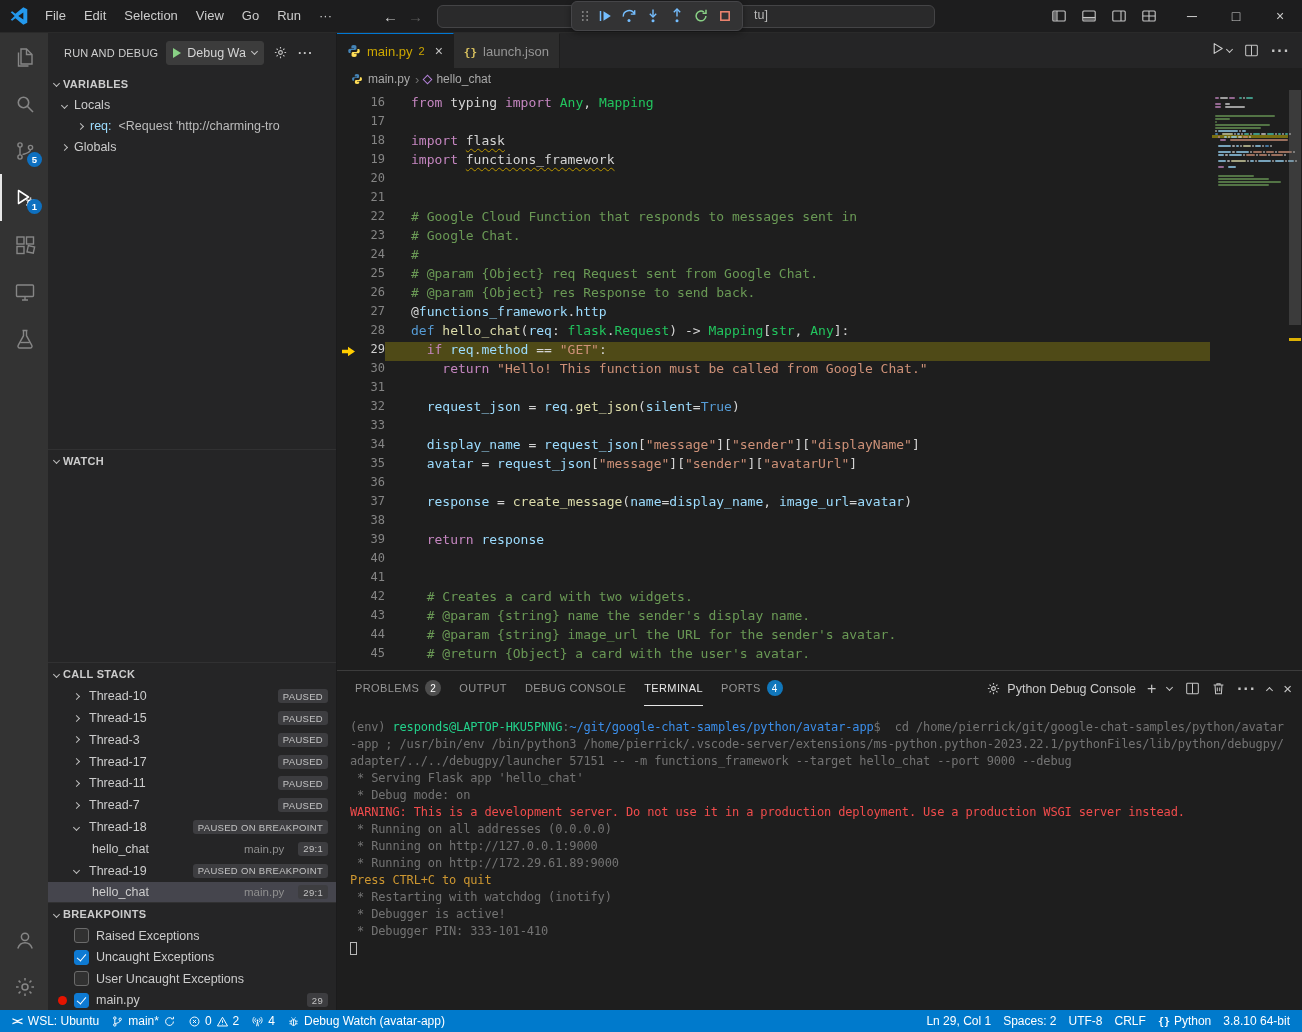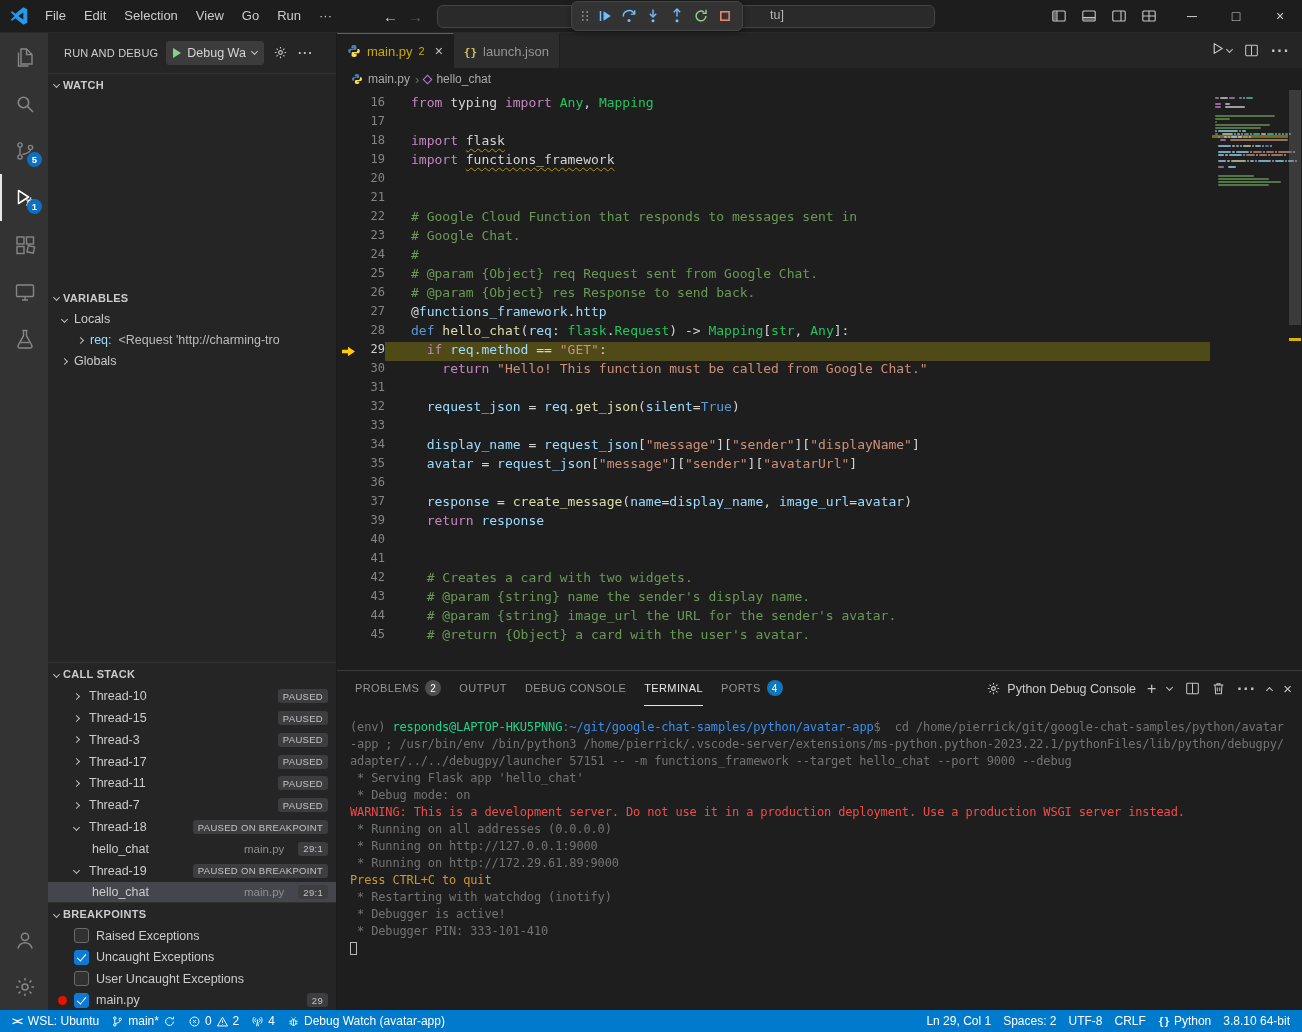--- a/index.html
+++ b/index.html
@@ -10,21 +10,21 @@
   
   .titlebar{flex:0 0 32px;background:#1d1d1e;border-bottom:1px solid #2a2a2a;display:flex;align-items:center;font-size:13px;position:relative}
   .logo{width:18px;height:18px;margin:0 8px 0 10px}
   .logo svg{width:18px;height:18px;display:block}
   .menus{display:flex;align-items:center}
   .menu-item{padding:0 9px;height:24px;line-height:24px;border-radius:4px;color:#cccccc;cursor:default}
   .nav-arrows{display:flex;align-items:center;margin-left:42px;gap:10px;font-size:15px}
   .arr{color:#cccccc}.arr.disabled{color:#5a5a5a}
   .cc-wrap{position:relative;margin-left:14px;height:32px;display:flex;align-items:center}
   .command-center{width:498px;height:23px;background:#2a2a2b;border:1px solid #444446;border-radius:6px;position:relative;color:#b8b8b8;font-size:12.5px}
-  .cc-text{position:absolute;left:332px;top:2px}
+  .cc-text{position:absolute;left:316px;top:2px}
   .debug-toolbar{position:absolute;left:134px;top:1px;height:30px;background:#333334;border:1px solid #454548;border-radius:6px;display:flex;align-items:center;padding:0 6px;gap:2px;box-shadow:0 2px 6px rgba(0,0,0,.4);z-index:5}
   .dtb{width:22px;height:22px;display:flex;align-items:center;justify-content:center;border-radius:4px}
   .dtb svg{width:16px;height:16px;display:block}
   .grip{color:#8b8b8b;width:14px}
   .titlebar-right{margin-left:auto;display:flex;align-items:center}
   .lay-ico{width:30px;height:26px;display:flex;align-items:center;justify-content:center;color:#c5c5c5}
   .lay-ico svg{width:16px;height:16px}
   .win-controls{display:flex;align-items:center;margin-left:6px}
   .win-btn{width:44px;height:32px;display:flex;align-items:center;justify-content:center;font-size:14px;color:#cccccc}
 
@@ -389,48 +389,48 @@
             <svg viewBox="0 0 16 16">
               <g stroke="currentColor" fill="none" stroke-width="1.2">
                 <circle cx="8" cy="8" r="2"></circle>
                 <path d="M8 2v1.8M8 12.2V14M2 8h1.8M12.2 8H14M3.8 3.8l1.3 1.3M10.9 10.9l1.3 1.3M12.2 3.8l-1.3 1.3M5.1 10.9l-1.3 1.3"></path>
               </g>
             </svg>
           </span>
         <span class="dots">···</span>
       </div>
 
+      <section class="pane pane-variables" style="border-top:none">
+        <div class="pane-header">
+          <span class="tw down"></span>
+          <span class="pane-title">VARIABLES</span>
+        </div>
+        <div class="pane-body" id="var-rows">
+            <div class="tree-row indent1">
+              <span class="tw down"></span>
+              <span>Locals</span>
+            </div>
+            <div class="tree-row indent2">
+              <span class="tw"></span>
+              <span class="var-name">req:</span>
+              <span class="var-value">&lt;Request 'http://charming-tro</span>
+            </div>
+            <div class="tree-row indent1">
+              <span class="tw"></span>
+              <span>Globals</span>
+            </div>
+          </div>
+      </section>
+
       <section class="pane pane-watch">
         <div class="pane-header">
           <span class="tw down"></span>
           <span class="pane-title">WATCH</span>
         </div>
         <div class="pane-body"></div>
-      </section>
-
-      <section class="pane pane-variables" style="border-top:none">
-        <div class="pane-header">
-          <span class="tw down"></span>
-          <span class="pane-title">VARIABLES</span>
-        </div>
-        <div class="pane-body" id="var-rows">
-            <div class="tree-row indent1">
-              <span class="tw down"></span>
-              <span>Locals</span>
-            </div>
-            <div class="tree-row indent2">
-              <span class="tw"></span>
-              <span class="var-name">req:</span>
-              <span class="var-value">&lt;Request 'http://charming-tro</span>
-            </div>
-            <div class="tree-row indent1">
-              <span class="tw"></span>
-              <span>Globals</span>
-            </div>
-          </div>
       </section>
 
       <section class="pane pane-callstack">
         <div class="pane-header">
           <span class="tw down"></span>
           <span class="pane-title">CALL STACK</span>
         </div>
         <div class="pane-body" id="cs-rows">
             <div class="cs-row">
               <span class="tw"></span>
@@ -584,20 +584,21 @@
             <div class="code-line"><span class="gutter"><span class="ln">28</span></span><span class="line-text"><span class="tk-def">def</span><span class="tk-fg"> </span><span class="tk-fn">hello_chat</span><span class="tk-fg">(</span><span class="tk-var">req</span><span class="tk-fg">: </span><span class="tk-type">flask</span><span class="tk-fg">.</span><span class="tk-type">Request</span><span class="tk-fg">) -&gt; </span><span class="tk-type">Mapping</span><span class="tk-fg">[</span><span class="tk-type">str</span><span class="tk-fg">, </span><span class="tk-type">Any</span><span class="tk-fg">]:</span></span></div>
             <div class="code-line current"><span class="gutter"><span class="dbg-arrow"></span><span class="ln">29</span></span><span class="line-text"><span class="tk-fg">  </span><span class="tk-kw">if</span><span class="tk-fg"> </span><span class="tk-var">req</span><span class="tk-fg">.</span><span class="tk-var">method</span><span class="tk-fg"> == </span><span class="tk-str">"GET"</span><span class="tk-fg">:</span></span></div>
             <div class="code-line"><span class="gutter"><span class="ln">30</span></span><span class="line-text"><span class="tk-fg">    </span><span class="tk-kw">return</span><span class="tk-fg"> </span><span class="tk-str">"Hello! This function must be called from Google Chat."</span></span></div>
             <div class="code-line"><span class="gutter"><span class="ln">31</span></span><span class="line-text"></span></div>
             <div class="code-line"><span class="gutter"><span class="ln">32</span></span><span class="line-text"><span class="tk-fg">  </span><span class="tk-var">request_json</span><span class="tk-fg"> = </span><span class="tk-var">req</span><span class="tk-fg">.</span><span class="tk-fn">get_json</span><span class="tk-fg">(</span><span class="tk-var">silent</span><span class="tk-fg">=</span><span class="tk-const">True</span><span class="tk-fg">)</span></span></div>
             <div class="code-line"><span class="gutter"><span class="ln">33</span></span><span class="line-text"></span></div>
             <div class="code-line"><span class="gutter"><span class="ln">34</span></span><span class="line-text"><span class="tk-fg">  </span><span class="tk-var">display_name</span><span class="tk-fg"> = </span><span class="tk-var">request_json</span><span class="tk-fg">[</span><span class="tk-str">"message"</span><span class="tk-fg">][</span><span class="tk-str">"sender"</span><span class="tk-fg">][</span><span class="tk-str">"displayName"</span><span class="tk-fg">]</span></span></div>
             <div class="code-line"><span class="gutter"><span class="ln">35</span></span><span class="line-text"><span class="tk-fg">  </span><span class="tk-var">avatar</span><span class="tk-fg"> = </span><span class="tk-var">request_json</span><span class="tk-fg">[</span><span class="tk-str">"message"</span><span class="tk-fg">][</span><span class="tk-str">"sender"</span><span class="tk-fg">][</span><span class="tk-str">"avatarUrl"</span><span class="tk-fg">]</span></span></div>
             <div class="code-line"><span class="gutter"><span class="ln">36</span></span><span class="line-text"></span></div>
             <div class="code-line"><span class="gutter"><span class="ln">37</span></span><span class="line-text"><span class="tk-fg">  </span><span class="tk-var">response</span><span class="tk-fg"> = </span><span class="tk-fn">create_message</span><span class="tk-fg">(</span><span class="tk-var">name</span><span class="tk-fg">=</span><span class="tk-var">display_name</span><span class="tk-fg">, </span><span class="tk-var">image_url</span><span class="tk-fg">=</span><span class="tk-var">avatar</span><span class="tk-fg">)</span></span></div>
+            <div class="code-line"><span class="gutter"><span class="ln">38</span></span><span class="line-text"></span></div>
             <div class="code-line"><span class="gutter"><span class="ln">39</span></span><span class="line-text"><span class="tk-fg">  </span><span class="tk-kw">return</span><span class="tk-fg"> </span><span class="tk-var">response</span></span></div>
             <div class="code-line"><span class="gutter"><span class="ln">40</span></span><span class="line-text"></span></div>
             <div class="code-line"><span class="gutter"><span class="ln">41</span></span><span class="line-text"></span></div>
             <div class="code-line"><span class="gutter"><span class="ln">42</span></span><span class="line-text"><span class="tk-fg">  </span><span class="tk-com"># Creates a card with two widgets.</span></span></div>
             <div class="code-line"><span class="gutter"><span class="ln">43</span></span><span class="line-text"><span class="tk-fg">  </span><span class="tk-com"># @param {string} name the sender's display name.</span></span></div>
             <div class="code-line"><span class="gutter"><span class="ln">44</span></span><span class="line-text"><span class="tk-fg">  </span><span class="tk-com"># @param {string} image_url the URL for the sender's avatar.</span></span></div>
             <div class="code-line"><span class="gutter"><span class="ln">45</span></span><span class="line-text"><span class="tk-fg">  </span><span class="tk-com"># @return {Object} a card with the user's avatar.</span></span></div>
           </div>
         <div class="minimap" id="minimap">
             <div class="mm-line">

